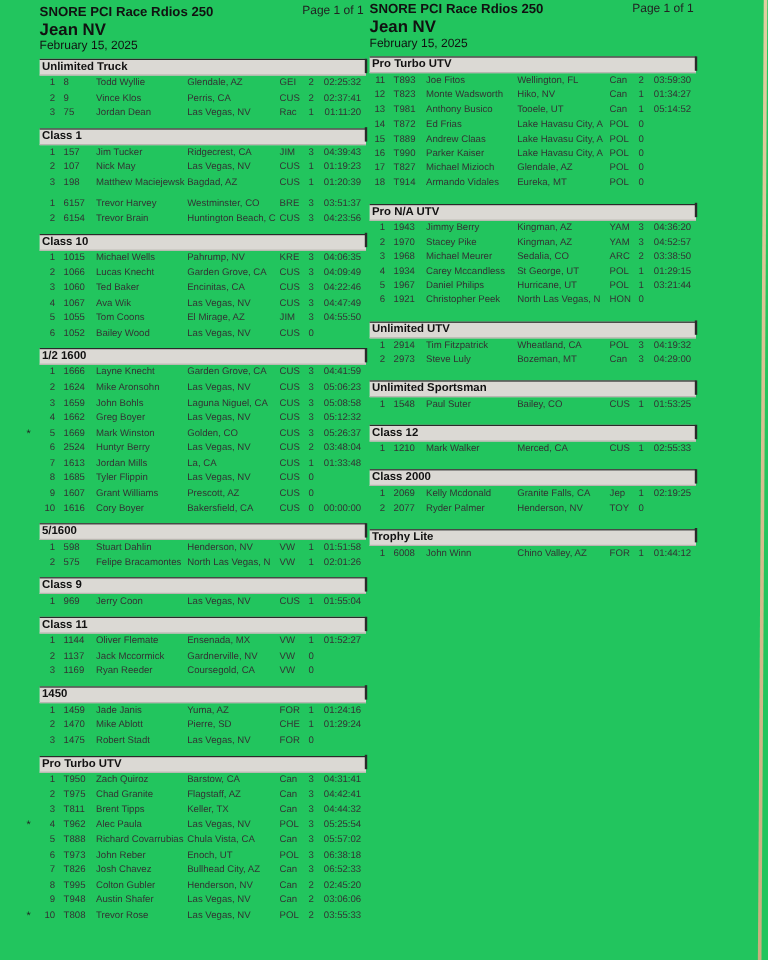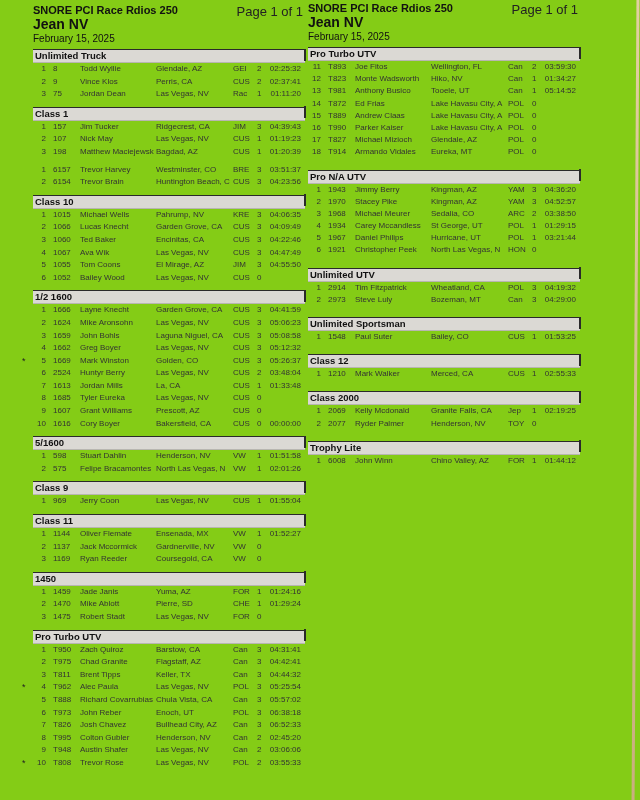--- a/index.html
+++ b/index.html
@@ -4,34 +4,34 @@
 <style>
   html, body { margin:0; padding:0; }
   body {
     width:640px; height:800px;
     background:#e9e7e2;
     font-family:"Liberation Sans", sans-serif;
     -webkit-font-smoothing:antialiased;
   }
   .sheet {
     position:relative; width:640px; height:800px;
-    background:#84cc16; overflow:hidden;
+    background:#22c55e; overflow:hidden;
   }
   .paper-edge {
     position:absolute; top:-4px; right:3px; width:3px; height:810px;
     background:linear-gradient(to bottom, #e2cfa2, #c9ae7e);
     transform:rotate(0.35deg);
   }
   .page { position:absolute; width:272px; color:#222; }
   .page-left  { left:33px; top:4px; }
   .page-right { left:308px; top:2px; }
 
   .pg-head { position:relative; }
   .report-title { font-size:11px; font-weight:bold; color:#111; line-height:13px; }
-  .page-count { position:absolute; right:2px; top:0; font-size:13px; color:#222;padding-left:40px; }
+  .page-count { position:absolute; right:2px; top:0; font-size:10px; color:#222;padding-left:40px; }
   .loc  { font-size:14px; font-weight:bold; color:#111; line-height:13px; margin-top:1px; }
   .date { font-size:10px; font-weight:normal; color:#111; line-height:13px; margin-top:1px; }
 
   .sections { margin-top:3px; }
   .sec-bar {
     position:relative; height:12px; line-height:12px;
     background:#dbd9d4;
     border-top:1.5px solid #2a2a2a;
     border-bottom:1px solid #b8b6b0;
     padding-left:2px;
@@ -337,21 +337,21 @@
     <span class="c-city">La, CA</span>
     <span class="c-make">CUS</span>
     <span class="c-laps">1</span>
     <span class="c-time">01:33:48</span>
   </div>
 
   <div class="row">
     <span class="c-star"></span>
     <span class="c-pos">8</span>
     <span class="c-num">1685</span>
-    <span class="c-name">Tyler Eureka</span>
+    <span class="c-name">Tyler Flippin</span>
     <span class="c-city">Las Vegas, NV</span>
     <span class="c-make">CUS</span>
     <span class="c-laps">0</span>
     <span class="c-time"></span>
   </div>
 
   <div class="row">
     <span class="c-star"></span>
     <span class="c-pos">9</span>
     <span class="c-num">1607</span>

